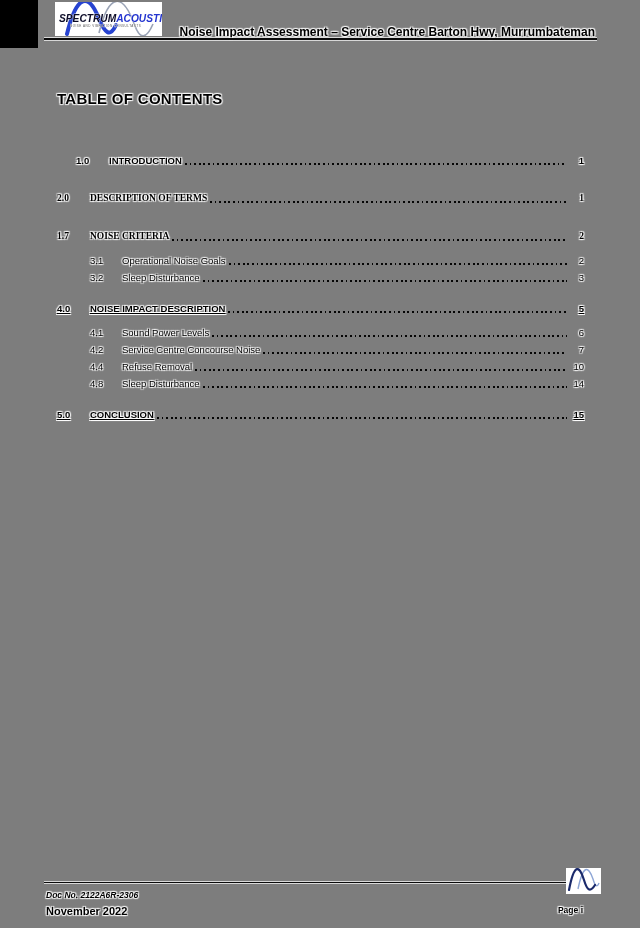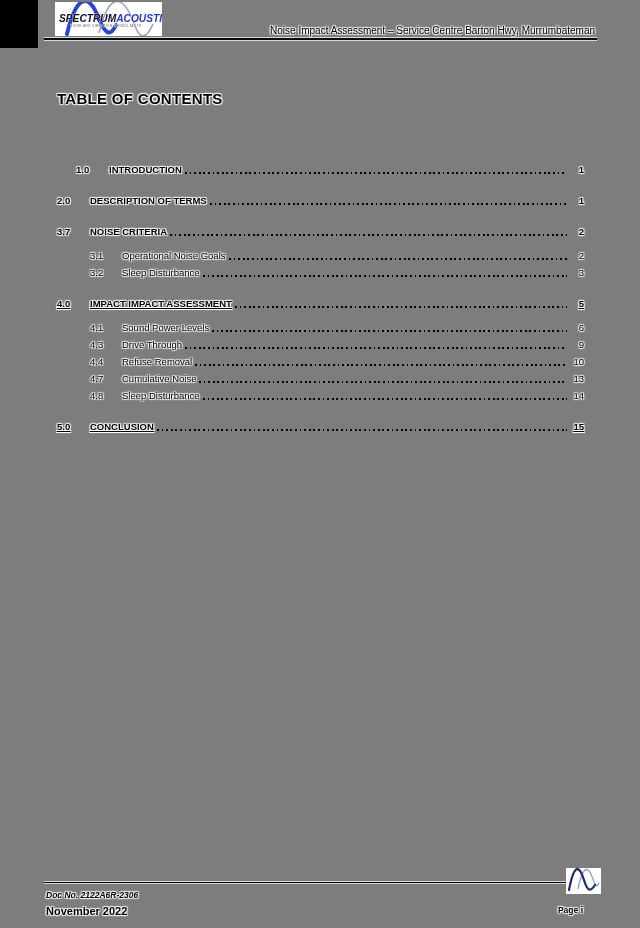--- a/index.html
+++ b/index.html
@@ -9,41 +9,41 @@
   }
   .glow{
     text-shadow:-1px -1px 1px rgba(255,255,255,.85),1px -1px 1px rgba(255,255,255,.85),
                 -1px 1px 1px rgba(255,255,255,.85),1px 1px 1px rgba(255,255,255,.85),
                 0 0 2px rgba(255,255,255,.9);
   }
   .corner-black{position:absolute;left:0;top:0;width:38px;height:48px;background:#000;}
   
   .logo-box{position:absolute;left:55px;top:2px;width:107px;height:34px;background:#fff;}
   .header-title{
-    position:absolute;right:45px;top:25px;font-size:10px;font-weight:normal;white-space:nowrap;
+    position:absolute;right:45px;top:25px;font-size:12px;font-weight:bold;white-space:nowrap;
   }
   .rule{
     position:absolute;left:44px;width:553px;height:2px;background:#0a0a0a;
     box-shadow:0 1px 0 rgba(255,255,255,.7),0 -1px 0 rgba(255,255,255,.7);
   }
   .header-rule{top:38px;}
   .footer-rule{top:882px;height:1px;}
   
   .toc-heading{
     position:absolute;left:57px;top:90px;margin:0;font-size:15px;font-weight:bold;
     letter-spacing:.3px;white-space:nowrap;
   }
   .toc{position:absolute;left:57px;top:150px;width:527px;}
   .toc-row{display:flex;align-items:flex-end;height:11px;font-size:9.5px;line-height:11px;white-space:nowrap;}
   .toc-row.lvl1{font-weight:bold;}
   .toc-row.lvl1 .toc-num{width:33px;}
   .toc-row.lvl2{padding-left:33px;}
   .toc-row.lvl2 .toc-num{width:32px;}
-  .gap-first{margin-top:14px;padding-left:19px;}
-  .gap-l1{margin-top:20px;}
+  .gap-first{margin-top:5px;padding-left:19px;}
+  .gap-l1{margin-top:27px;font-family:Liberation Serif, serif;}
   .gap-l1-after-sub{margin-top:20px;text-decoration:underline;}
   .gap-sub-first{margin-top:13px;align-items:flex-end;}
   .gap-sub{margin-top:6px;justify-content:center;}
   .toc-leader{flex:1;position:relative;margin:0 3px;}
   .toc-leader::after{
     content:"";position:absolute;left:0;right:0;bottom:1px;height:2px;
     background-image:repeating-linear-gradient(to right,#050505 0 1.8px,transparent 1.8px 4.6px);
   }
   .toc-page{min-width:14px;text-align:right;}
   
@@ -81,66 +81,60 @@
       <span class="toc-leader"></span>
       <span class="toc-page glow">1</span>
     </div>
       <div class="toc-row lvl1 gap-l1">
       <span class="toc-num glow">2.0</span>
       <span class="toc-title glow">DESCRIPTION OF TERMS</span>
       <span class="toc-leader"></span>
       <span class="toc-page glow">1</span>
     </div>
       <div class="toc-row lvl1 gap-l1">
-      <span class="toc-num glow">3.7</span>
+      <span class="toc-num glow">1.7</span>
       <span class="toc-title glow">NOISE CRITERIA</span>
       <span class="toc-leader"></span>
       <span class="toc-page glow">2</span>
     </div>
       <div class="toc-row lvl2 gap-sub-first">
       <span class="toc-num glow">3.1</span>
       <span class="toc-title glow">Operational Noise Goals</span>
       <span class="toc-leader"></span>
       <span class="toc-page glow">2</span>
     </div>
       <div class="toc-row lvl2 gap-sub">
       <span class="toc-num glow">3.2</span>
       <span class="toc-title glow">Sleep Disturbance</span>
       <span class="toc-leader"></span>
       <span class="toc-page glow">3</span>
     </div>
       <div class="toc-row lvl1 gap-l1-after-sub">
       <span class="toc-num glow">4.0</span>
-      <span class="toc-title glow">IMPACT IMPACT ASSESSMENT</span>
+      <span class="toc-title glow">NOISE IMPACT DESCRIPTION</span>
       <span class="toc-leader"></span>
       <span class="toc-page glow">5</span>
     </div>
       <div class="toc-row lvl2 gap-sub-first">
       <span class="toc-num glow">4.1</span>
       <span class="toc-title glow">Sound Power Levels</span>
       <span class="toc-leader"></span>
       <span class="toc-page glow">6</span>
     </div>
       <div class="toc-row lvl2 gap-sub">
-      <span class="toc-num glow">4.3</span>
-      <span class="toc-title glow">Drive Through</span>
+      <span class="toc-num glow">4.2</span>
+      <span class="toc-title glow">Service Centre Concourse Noise</span>
       <span class="toc-leader"></span>
-      <span class="toc-page glow">9</span>
+      <span class="toc-page glow">7</span>
     </div>
       <div class="toc-row lvl2 gap-sub">
       <span class="toc-num glow">4.4</span>
       <span class="toc-title glow">Refuse Removal</span>
       <span class="toc-leader"></span>
       <span class="toc-page glow">10</span>
-    </div>
-      <div class="toc-row lvl2 gap-sub">
-      <span class="toc-num glow">4.7</span>
-      <span class="toc-title glow">Cumulative Noise</span>
-      <span class="toc-leader"></span>
-      <span class="toc-page glow">13</span>
     </div>
       <div class="toc-row lvl2 gap-sub">
       <span class="toc-num glow">4.8</span>
       <span class="toc-title glow">Sleep Disturbance</span>
       <span class="toc-leader"></span>
       <span class="toc-page glow">14</span>
     </div>
       <div class="toc-row lvl1 gap-l1-after-sub">
       <span class="toc-num glow">5.0</span>
       <span class="toc-title glow">CONCLUSION</span>

